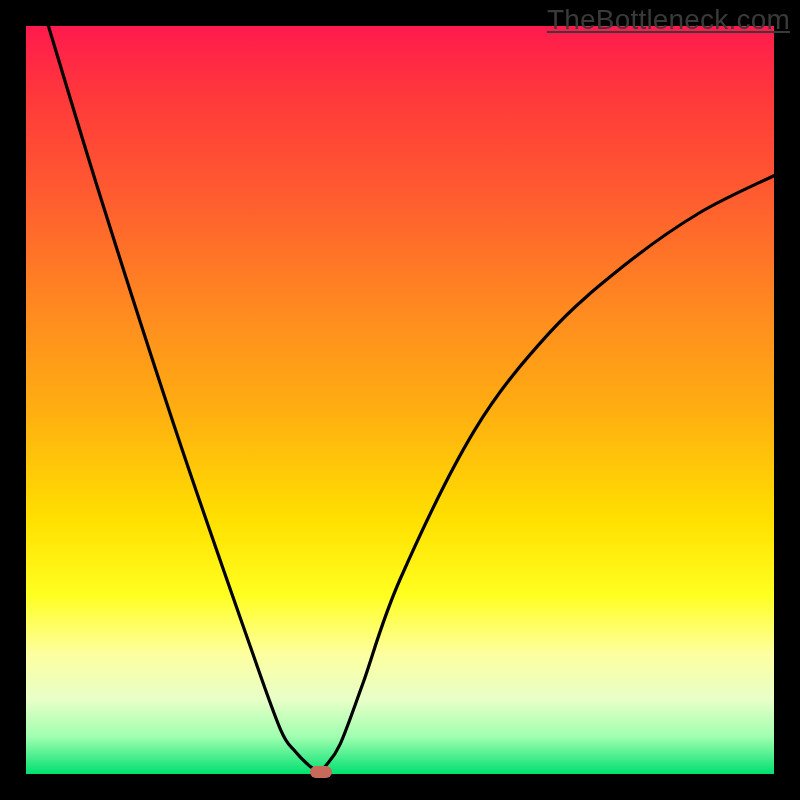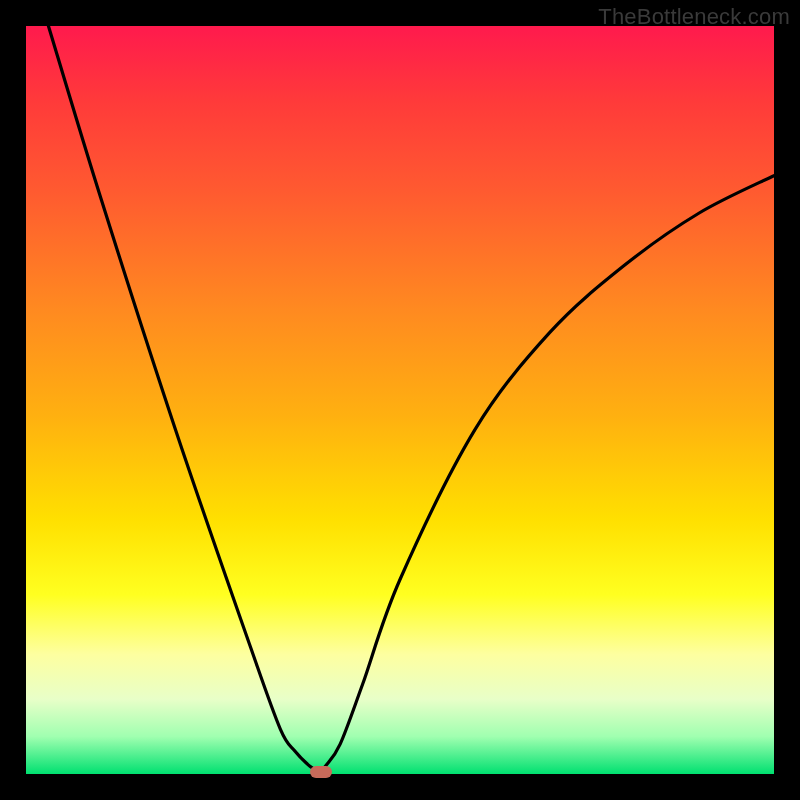--- a/index.html
+++ b/index.html
@@ -34,23 +34,24 @@
       #e8ffc8 90%,
       #a0ffb0 95%,
       #00e070 100%
     );
   }
   .watermark {
     position: absolute;
     top: 4px;
     right: 10px;
     color: #3a3a3a;
-    font-size: 22px;
+    font-size: 28px;
     font-weight: 500;
     letter-spacing: 0.2px;
+    text-decoration: underline;
   }
   svg.curve {
     position: absolute;
     top: 0;
     left: 0;
     width: 748px;
     height: 748px;
   }
   .dot {
     position: absolute;

